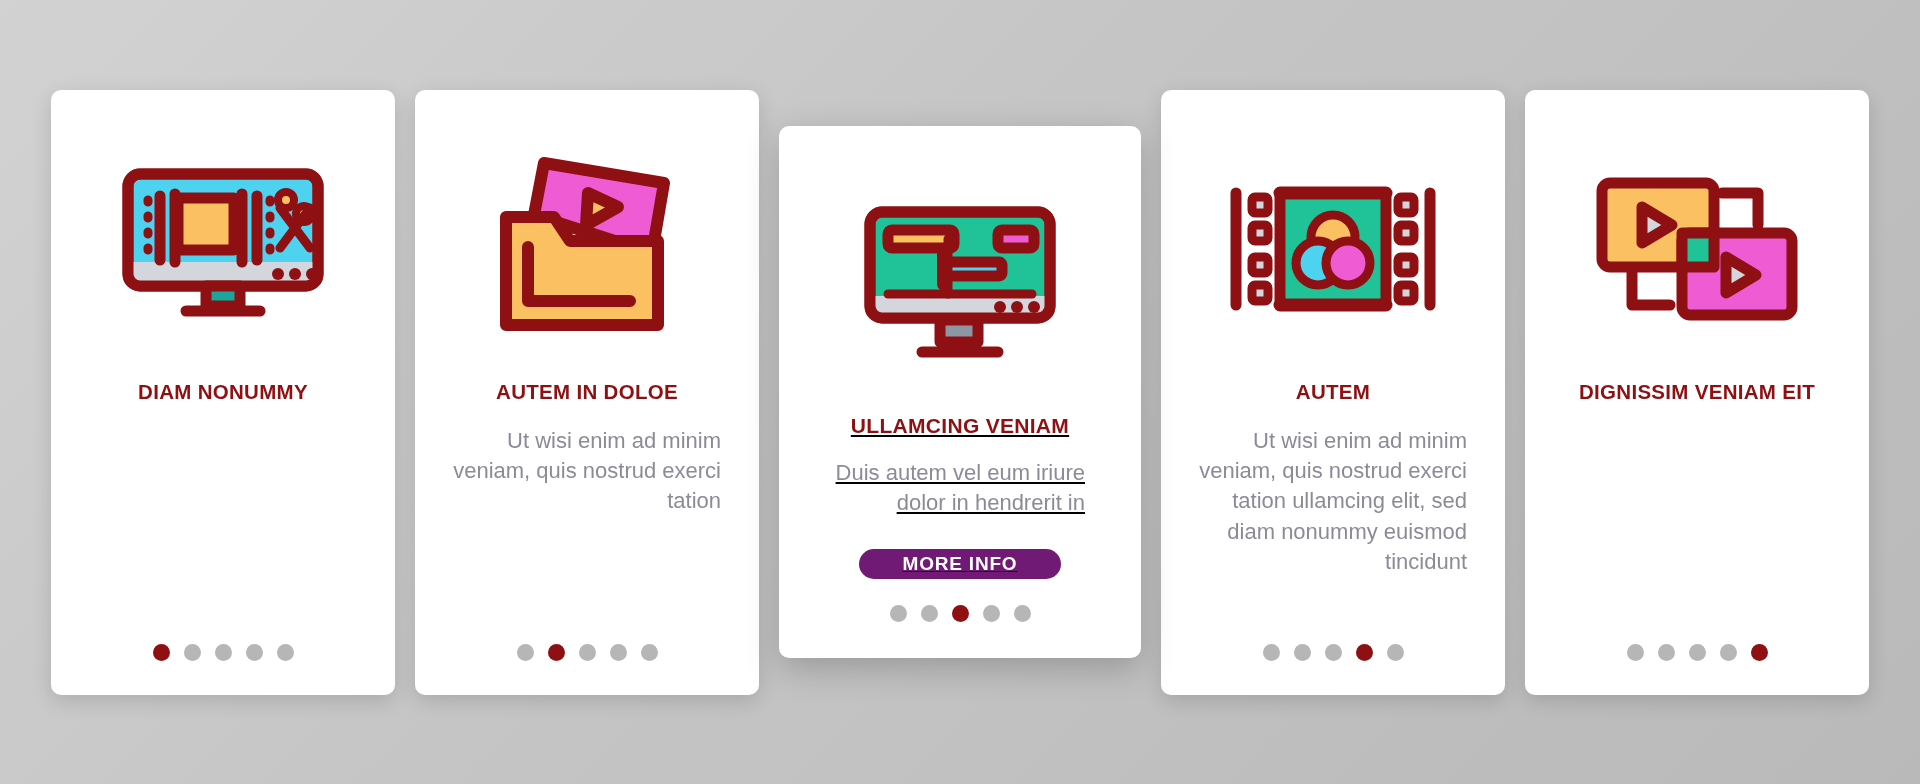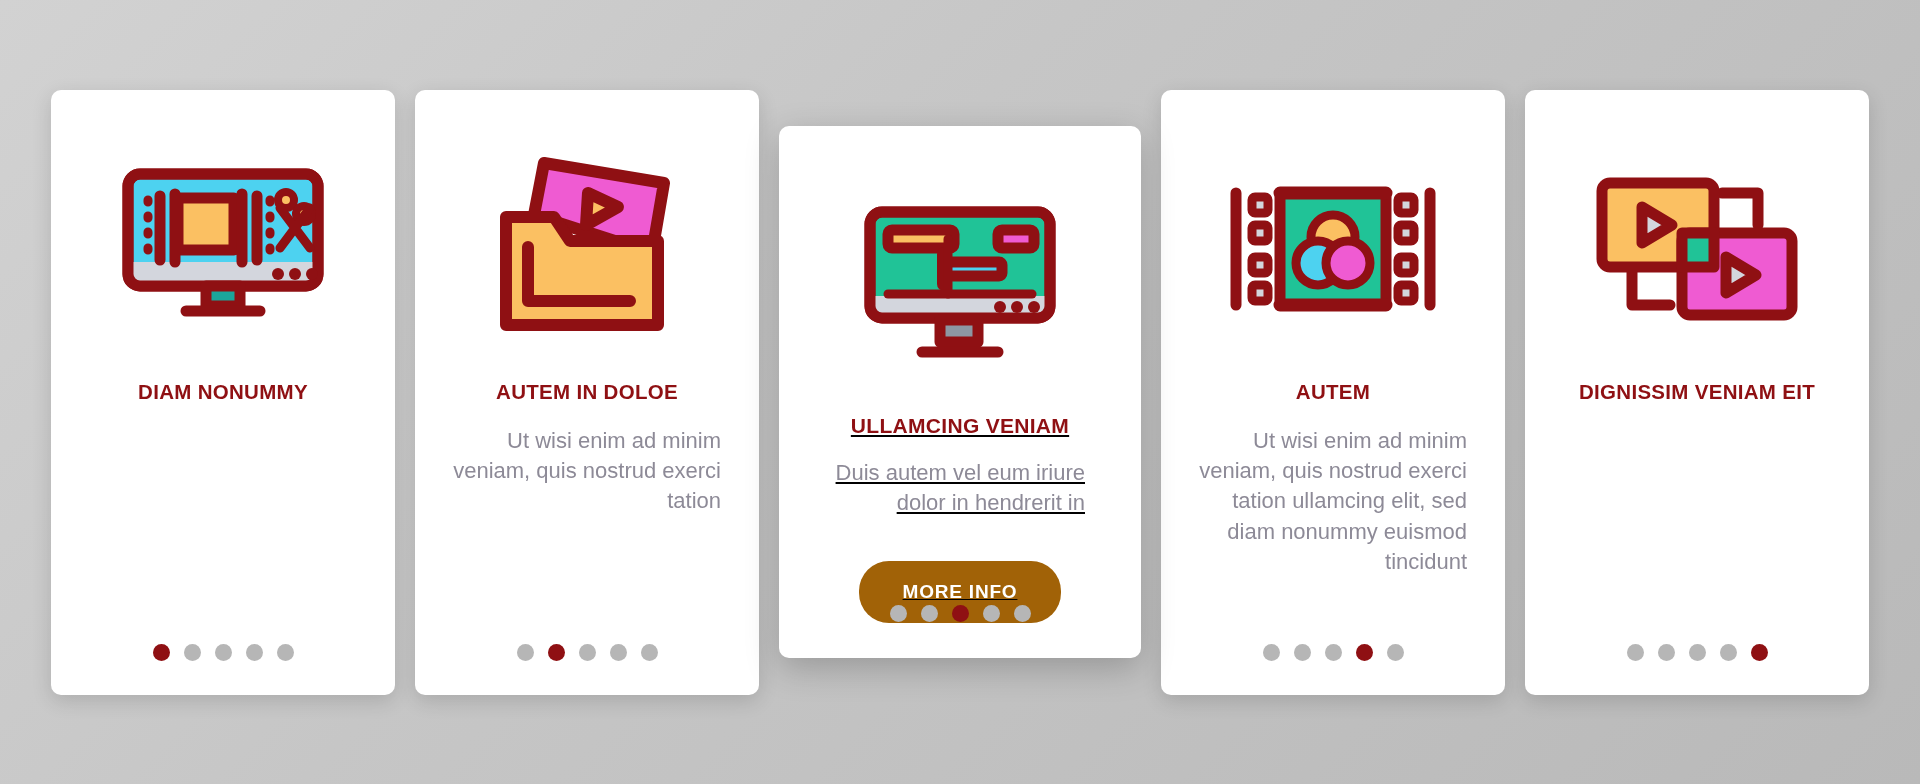--- a/index.html
+++ b/index.html
@@ -67,26 +67,26 @@
     color: #8d8a97;
     font-size: 22px;
     line-height: 1.38;
     text-align: right;
     margin-top: 22px;
     max-width: 268px;
   }
   .featured .card-body { max-width: 250px; margin-top: 20px; }
 
   .cta {
-    margin-top: 42px;
-    background: #a16207;
+    margin-top: 30px;
+    background: #701a75;
     color: #ffffff;
     border: none;
     border-radius: 30px;
-    padding: 20px 44px;
+    padding: 4px 44px;
     font-size: 19px;
     font-weight: bold;
     letter-spacing: 0.8px;
     font-family: "Liberation Sans", sans-serif;
     cursor: pointer;
   }
 
   .dots {
     position: absolute;
     bottom: 34px;

